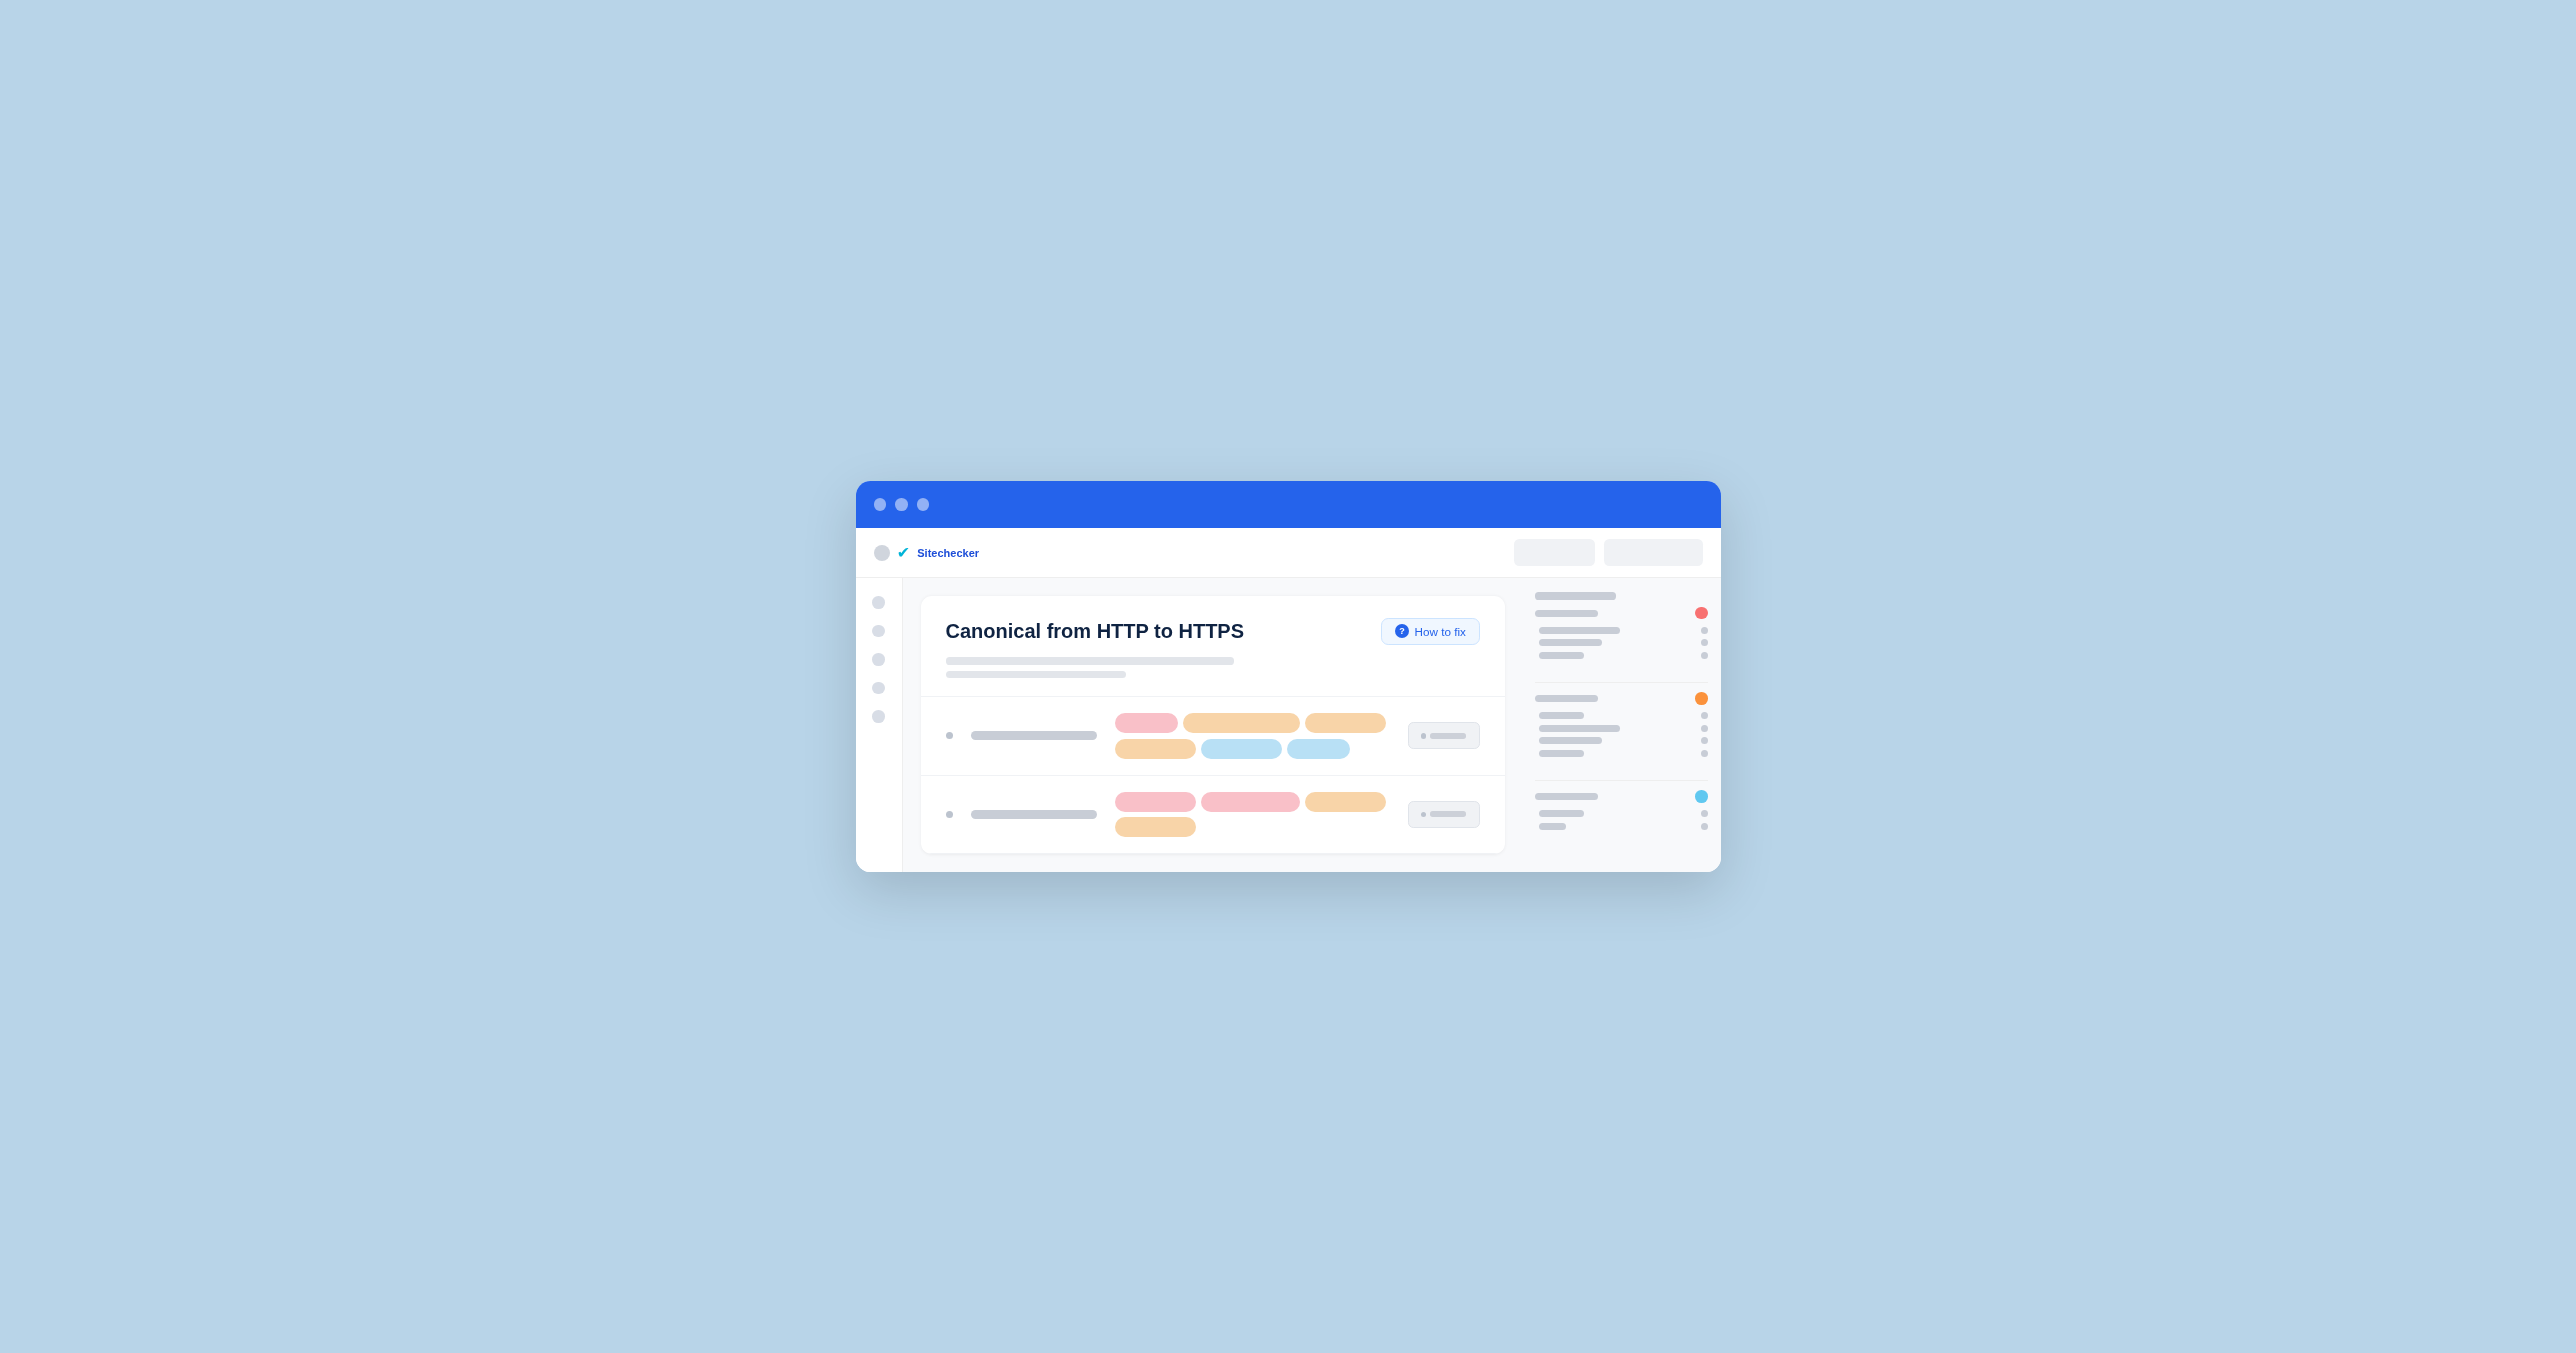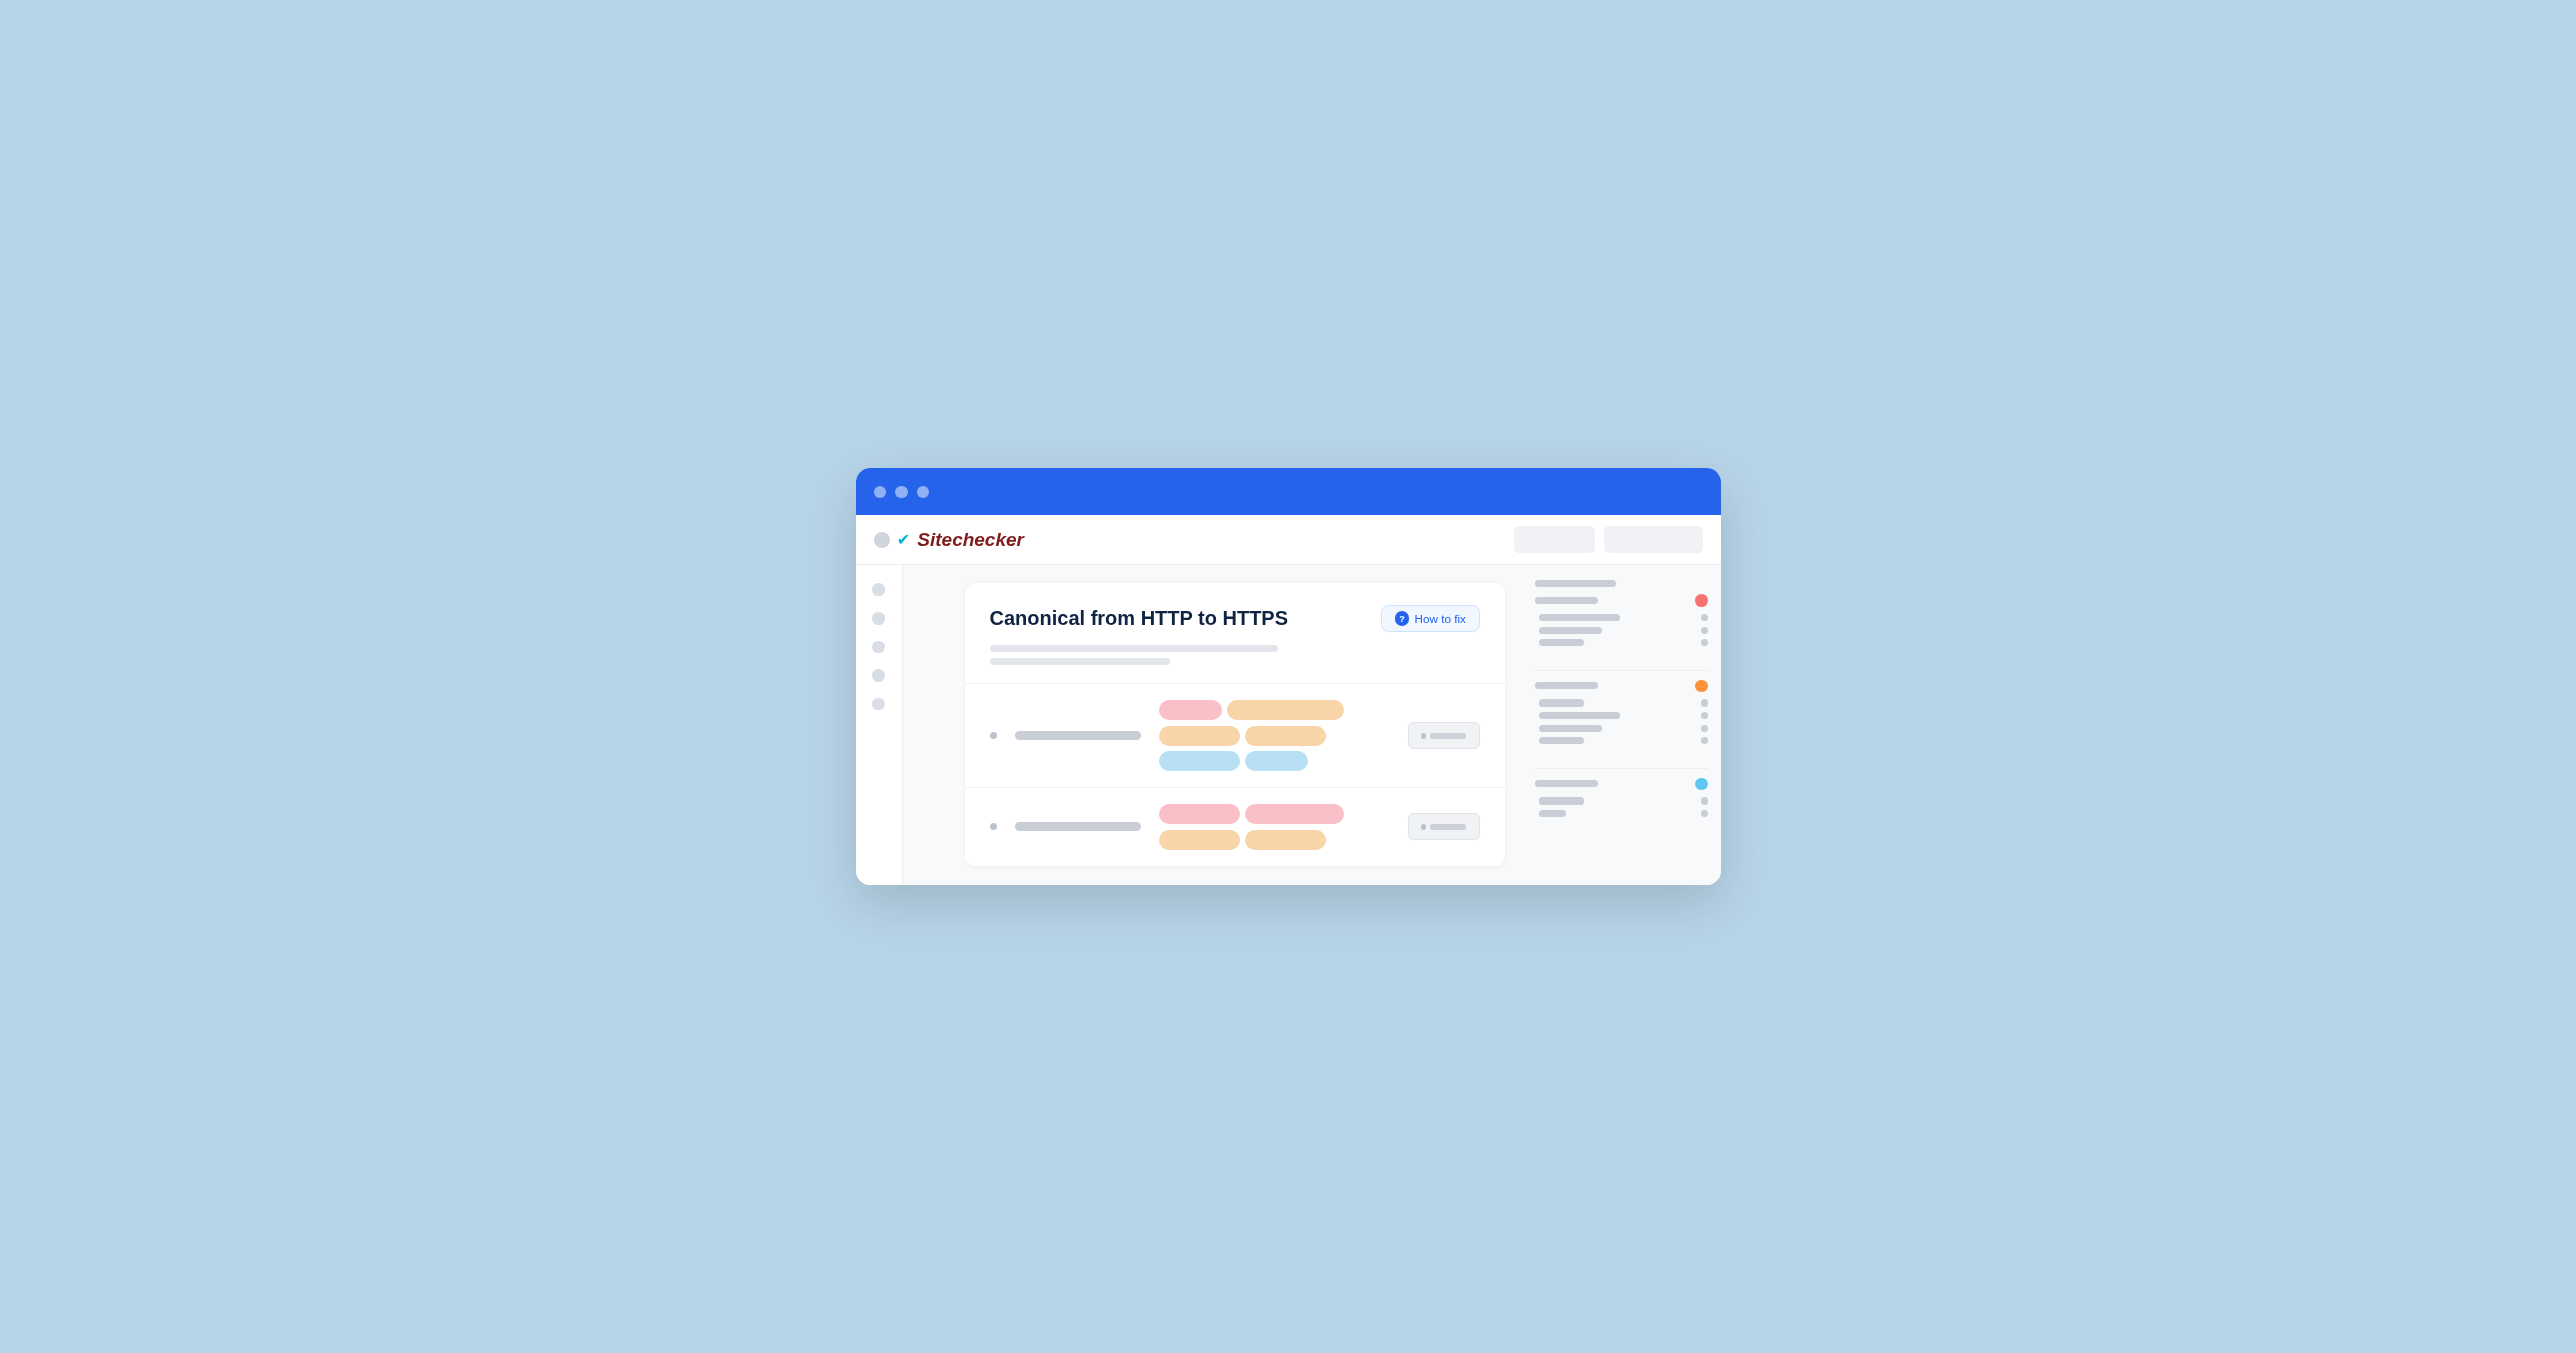--- a/index.html
+++ b/index.html
@@ -81,24 +81,23 @@
     }
 
     .logo-circle {
       width: 16px;
       height: 16px;
       border-radius: 50%;
       background: #d0d5dd;
     }
 
     .logo-text {
-      font-size: 19px;
+      font-size: 11px;
       font-weight: 600;
-      color: #7f1d1d;
-      font-style: italic;
+      color: #1d4ed8;
     }
 
     .top-bar-buttons {
       display: flex;
       gap: 9px;
     }
 
     .top-btn {
       height: 27px;
       border-radius: 5.4px;
@@ -106,21 +105,20 @@
       border: none;
     }
 
     .top-btn-1 { width: 81px; }
     .top-btn-2 { width: 99px; }
 
     
     .main-layout {
       display: flex;
       flex: 1;
-      margin-left: 44px;
     }
 
     .content-area {
       flex: 1;
       padding: 18px;
       display: flex;
       flex-direction: column;
       gap: 0;
     }
 

